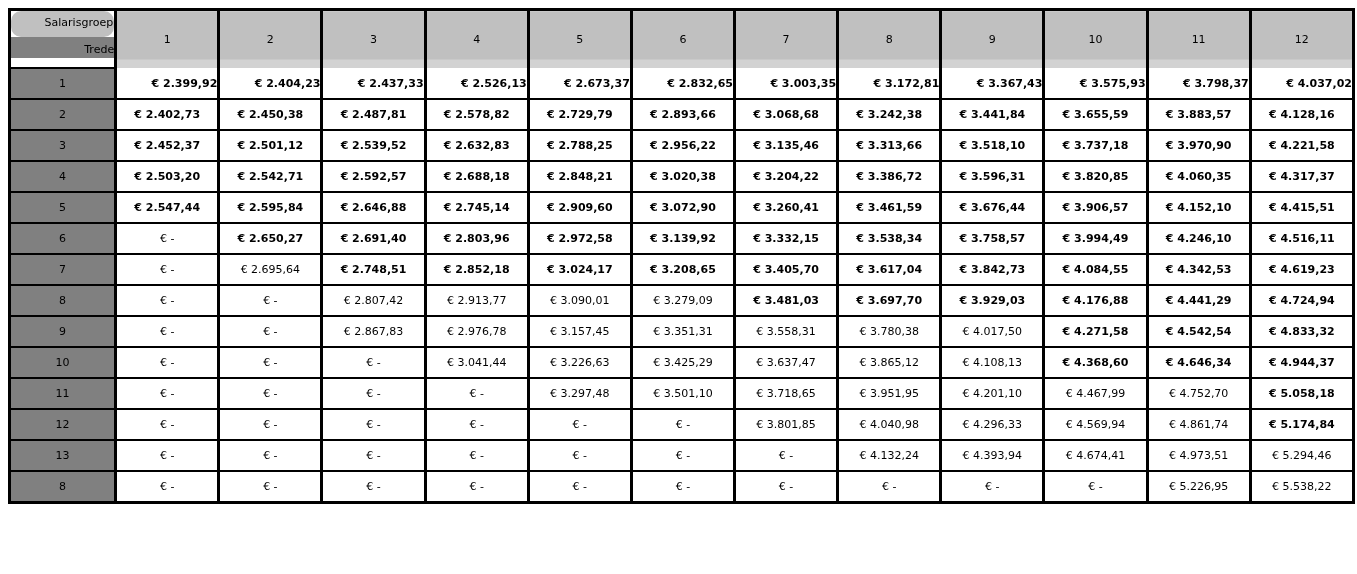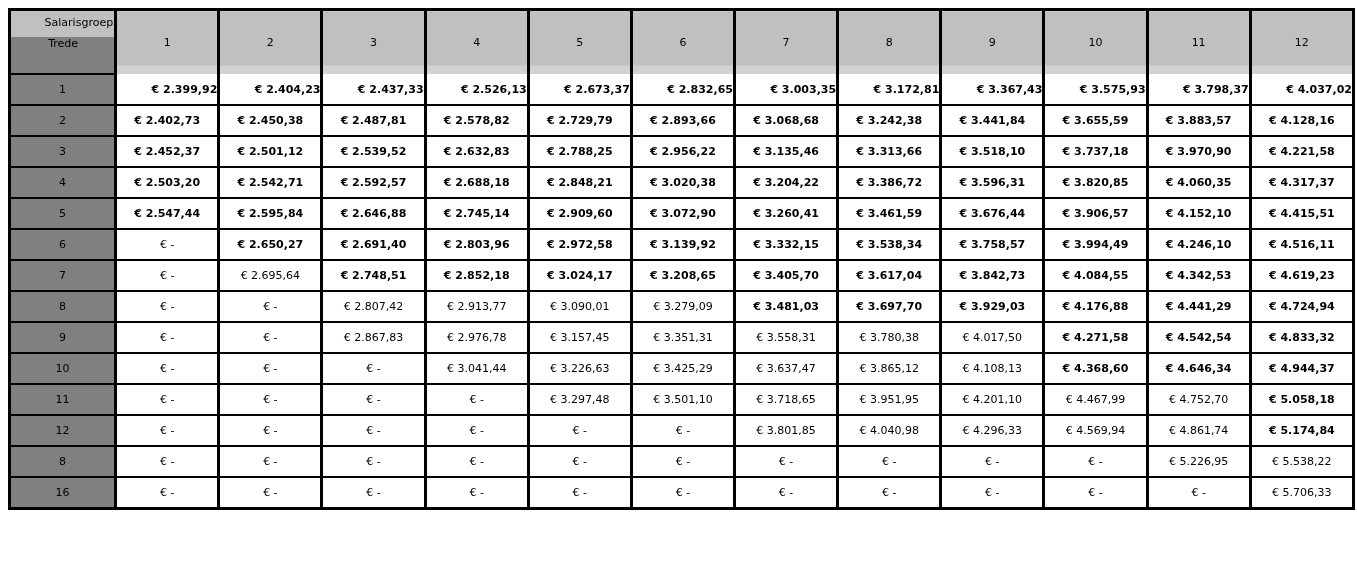--- a/index.html
+++ b/index.html
@@ -27,26 +27,26 @@
     white-space:nowrap;
   }
   th.corner {
     padding:0; vertical-align:top;
     border-bottom-width:2px;
   }
   .corner-top {
     height:26px; box-sizing:border-box;
     background:var(--header_bg,#c0c0c0);
     text-align:right; padding:5px 1px 0 0;
-    font-weight:normal; font-size:11px;
+    font-weight:normal; font-size:11px;border-radius:10px;
   }
   .corner-bottom {
-    height:36px; box-sizing:border-box;
+    height:21px; box-sizing:border-box;
     background:var(--row_header_bg,#808080);
-    text-align:center; padding:0 0 0 1px;
+    text-align:right; padding:6px 0 0 1px;
     font-weight:normal; font-size:11px;
   }
   th.colhead {
     height:57px;
     background:linear-gradient(
       var(--header_bg,#c0c0c0) 0 calc(100% - 9px),
       var(--header_strip,#d2d2d2) calc(100% - 9px) 100%);
     font-weight:normal;
     text-align:center; vertical-align:middle;
     border-bottom:0 none;
@@ -271,44 +271,44 @@
           <td class="cell">€ -</td>
           <td class="cell">€ -</td>
           <td class="cell">€ 3.801,85</td>
           <td class="cell">€ 4.040,98</td>
           <td class="cell">€ 4.296,33</td>
           <td class="cell">€ 4.569,94</td>
           <td class="cell">€ 4.861,74</td>
           <td class="cell b">€ 5.174,84</td>
         </tr>
         <tr>
+          <td class="rowhead">13</td>
+          <td class="cell">€ -</td>
+          <td class="cell">€ -</td>
+          <td class="cell">€ -</td>
+          <td class="cell">€ -</td>
+          <td class="cell">€ -</td>
+          <td class="cell">€ -</td>
+          <td class="cell">€ -</td>
+          <td class="cell">€ 4.132,24</td>
+          <td class="cell">€ 4.393,94</td>
+          <td class="cell">€ 4.674,41</td>
+          <td class="cell">€ 4.973,51</td>
+          <td class="cell">€ 5.294,46</td>
+        </tr>
+        <tr>
           <td class="rowhead">8</td>
           <td class="cell">€ -</td>
           <td class="cell">€ -</td>
           <td class="cell">€ -</td>
           <td class="cell">€ -</td>
           <td class="cell">€ -</td>
           <td class="cell">€ -</td>
           <td class="cell">€ -</td>
           <td class="cell">€ -</td>
           <td class="cell">€ -</td>
           <td class="cell">€ -</td>
           <td class="cell">€ 5.226,95</td>
           <td class="cell">€ 5.538,22</td>
-        </tr>
-        <tr>
-          <td class="rowhead">16</td>
-          <td class="cell">€ -</td>
-          <td class="cell">€ -</td>
-          <td class="cell">€ -</td>
-          <td class="cell">€ -</td>
-          <td class="cell">€ -</td>
-          <td class="cell">€ -</td>
-          <td class="cell">€ -</td>
-          <td class="cell">€ -</td>
-          <td class="cell">€ -</td>
-          <td class="cell">€ -</td>
-          <td class="cell">€ -</td>
-          <td class="cell">€ 5.706,33</td>
         </tr>
       </tbody>
   </table>
 </div>
 
 </body></html>

